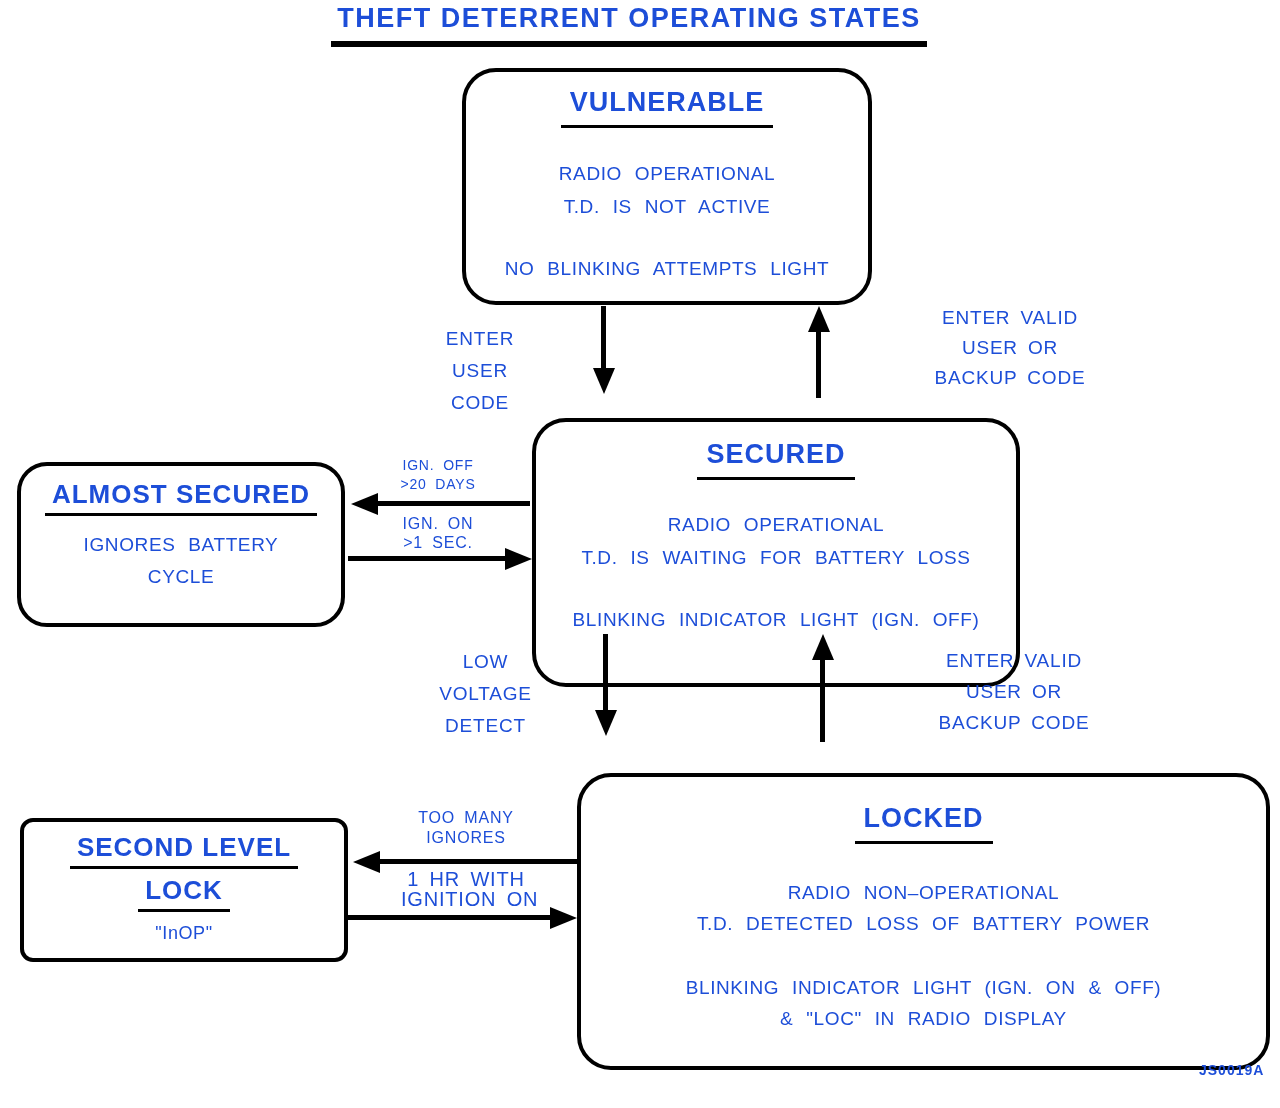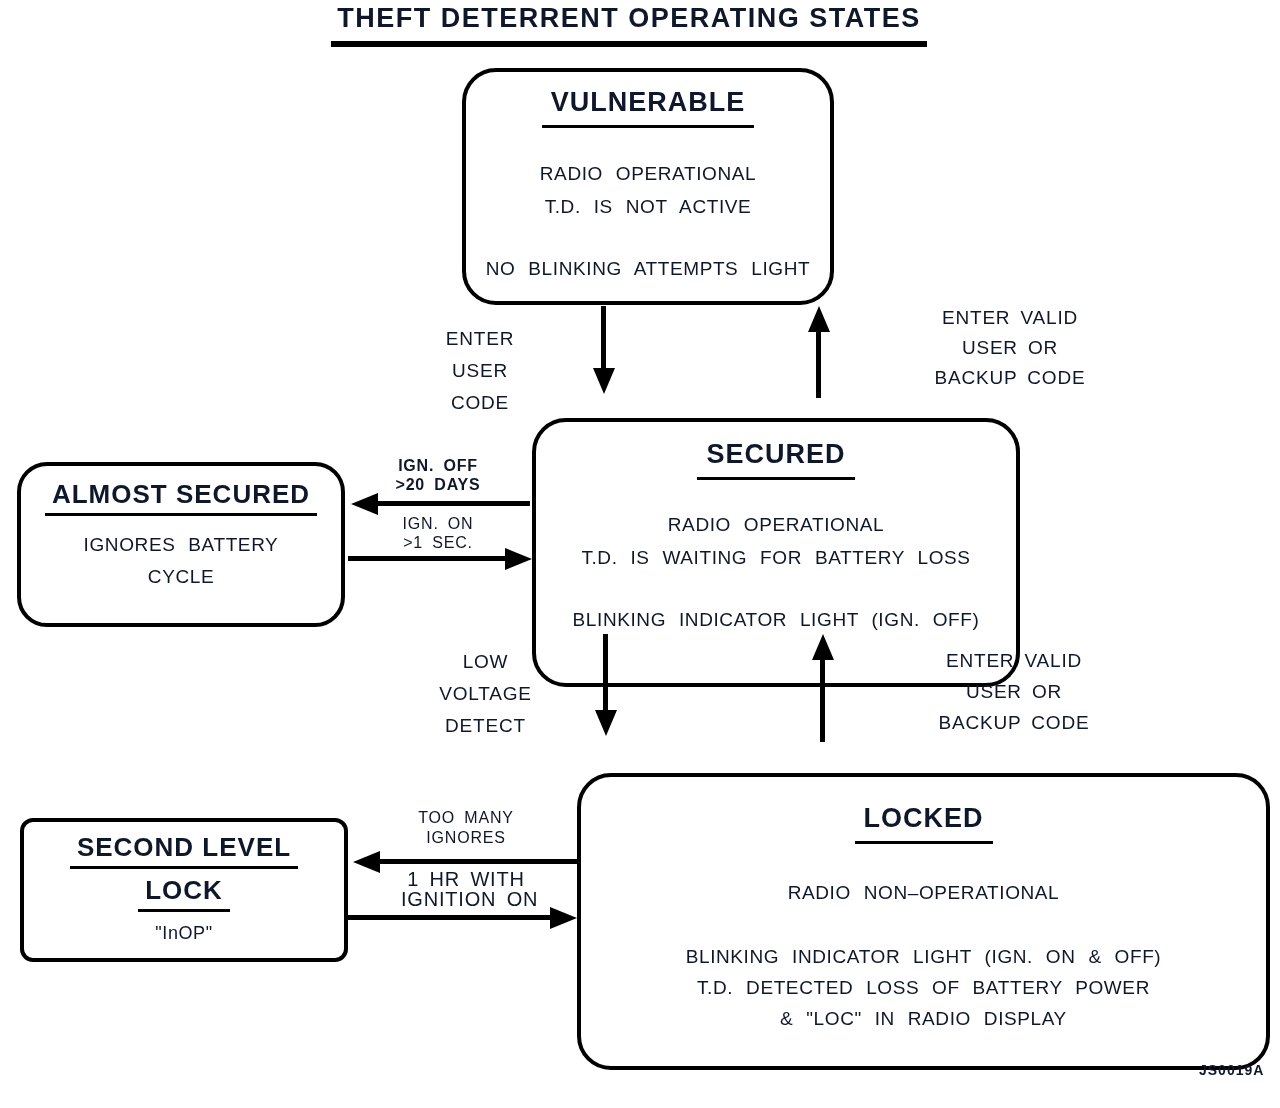--- a/index.html
+++ b/index.html
@@ -1,39 +1,39 @@
 <!DOCTYPE html>
 <html><head>
 <meta charset="utf-8">
 <style>
   html, body { margin:0; padding:0; background:#ffffff; }
   .canvas {
     position:relative; width:1280px; height:1108px; background:#ffffff;
-    font-family:"Liberation Sans", sans-serif; color:#0f172a; overflow:hidden;
+    font-family:"Liberation Sans", sans-serif; color:#1d4ed8; overflow:hidden;
   }
 
   
   .page-title {
     position:absolute; top:3px; left:316px; width:626px; text-align:center;
     font-size:27px; font-weight:bold; letter-spacing:1.5px; white-space:nowrap;
   }
   .page-title .u { display:inline-block; border-bottom:6px solid #000; padding:0 6px 7px 6px; }
 
   
   .state {
     position:absolute; box-sizing:border-box; background:#fff;
     border:4px solid #000; border-radius:34px; text-align:center;
   }
   .state-head { font-weight:bold; font-size:27px; letter-spacing:1px; line-height:30px; }
   .state-head .u { display:inline-block; border-bottom:3px solid #000; padding:0 9px 8px 9px; }
   .state-head.sm { font-size:26px; line-height:28px; }
   .state-head.sm .u { padding:0 7px 5px 7px; }
   .body-line { font-size:19px; line-height:33px; letter-spacing:0.6px; word-spacing:7px; white-space:nowrap; }
 
-  #st-vulnerable { left:462px; top:68px;  width:372px; height:237px; }
+  #st-vulnerable { left:462px; top:68px;  width:410px; height:237px; }
   #st-vulnerable .state-head { margin-top:15px; }
   #st-vulnerable .state-body { margin-top:29px; }
   #st-vulnerable .gap { margin-top:29px; }
 
   #st-secured { left:532px; top:418px; width:488px; height:269px; }
   #st-secured .state-head { margin-top:17px; }
   #st-secured .state-body { margin-top:28px; }
   #st-secured .gap { margin-top:29px; }
 
   #st-almost { left:17px; top:462px; width:328px; height:165px; border-radius:30px; }
@@ -83,21 +83,21 @@
   #ar-loc-sec { left:820px; top:660px; height:82px; }
   #ar-sec-alm { left:378px; top:501px; width:152px; }
   #ar-alm-sec { left:348px; top:556px; width:157px; }
   #ar-loc-sll { left:380px; top:859px; width:197px; }
   #ar-sll-loc { left:348px; top:915px; width:202px; }
 
   
   .tlabel { position:absolute; text-align:center; letter-spacing:0.8px; word-spacing:4px; white-space:nowrap; }
   #lb-enter-user        { left:420px; top:323px; width:120px; font-size:19px; line-height:32px; }
   #lb-enter-valid-top   { left:918px; top:303px; width:184px; font-size:19px; line-height:30px; }
-  #lb-ign-off           { left:383px; top:456px; width:110px; font-size:16px; line-height:19px;font-weight:bold; }
+  #lb-ign-off           { left:383px; top:456px; width:110px; font-size:14px; line-height:19px; }
   #lb-ign-on            { left:383px; top:514px; width:110px; font-size:16px; line-height:19px;text-align:center; }
   #lb-low-voltage       { left:428px; top:646px; width:115px; font-size:19px; line-height:32px; }
   #lb-enter-valid-btm   { left:922px; top:645px; width:184px; font-size:19px; line-height:31px; }
   #lb-too-many          { left:401px; top:808px; width:130px; font-size:16px; line-height:20px; }
   #lb-one-hr            { left:401px; top:869px; width:130px; font-size:20px; line-height:20px; }
 
   .fig-code { position:absolute; left:1199px; top:1062px; font-size:14px; font-weight:bold; letter-spacing:1px; }
 </style>
 </head>
 <body>
@@ -139,22 +139,22 @@
       <div class="body-line">CYCLE</div>
     </div>
   </div>
 
   <div class="state" id="st-locked">
     <div class="state-head">
       <span class="u">LOCKED</span>
     </div>
     <div class="state-body">
       <div class="body-line">RADIO NON–OPERATIONAL</div>
+      <div class="body-line">T.D. DETECTED LOSS OF BATTERY POWER</div>
       <div class="body-line gap">BLINKING INDICATOR LIGHT (IGN. ON &amp; OFF)</div>
-      <div class="body-line">T.D. DETECTED LOSS OF BATTERY POWER</div>
       <div class="body-line">&amp; "LOC" IN RADIO DISPLAY</div>
     </div>
   </div>
 
   <div class="state" id="st-second">
     <div class="state-head sm">
       <span class="u">SECOND LEVEL</span>
     </div>
     <div class="state-head sm head2">
       <span class="u">LOCK</span>

